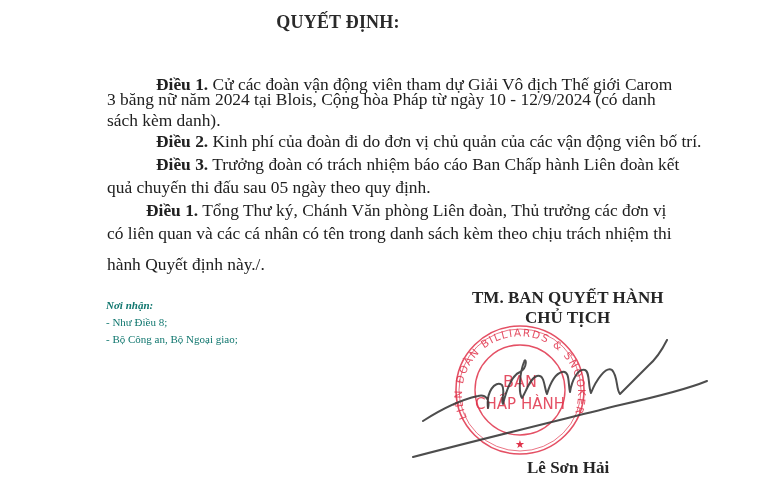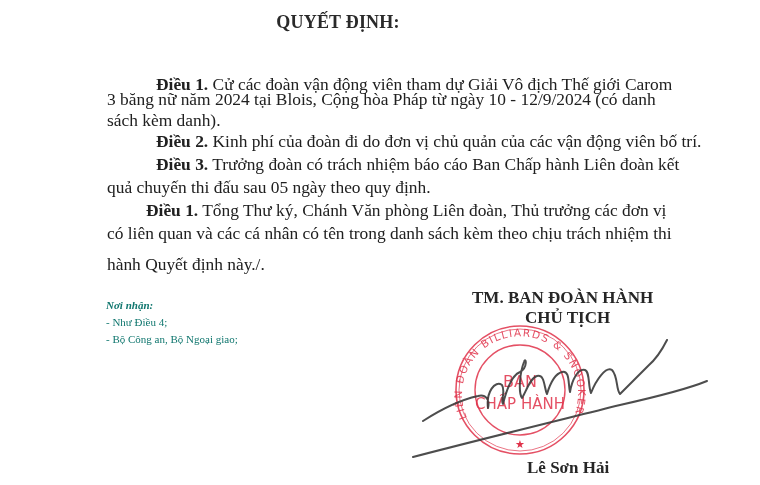--- a/index.html
+++ b/index.html
@@ -46,21 +46,21 @@
 
 <div class="abs body-text" style="left:146px; top:200px;">
   <span class="b">Điều 1.</span>
   <span>Tổng Thư ký, Chánh Văn phòng Liên đoàn, Thủ trưởng các đơn vị</span>
 </div>
 <div class="abs body-text" style="left:107px; top:223px;">có liên quan và các cá nhân có tên trong danh sách kèm theo chịu trách nhiệm thi</div>
 <div class="abs body-text" style="left:107px; top:254px;">hành Quyết định này./.</div>
 
 <div class="abs recipients" style="left:106px; top:297px;">
   <div class="head">Nơi nhận:</div>
-  <div>- Như Điều 4;</div>
+  <div>- Như Điều 8;</div>
   <div>- Bộ Công an, Bộ Ngoại giao;</div>
 </div>
 
 <svg class="overlay" width="760" height="485">
   <defs>
     <path id="sealArc" d="M 468 420 A 58 58 0 1 1 572 420"></path>
   </defs>
   <g fill="none" stroke="#e0324a" opacity="0.85">
     <circle cx="520" cy="390" r="64" stroke-width="1.6"></circle>
     <circle cx="520" cy="390" r="61" stroke-width="0.8"></circle>
@@ -73,21 +73,21 @@
       <tspan>BILLIARDS &amp; SNOOKER</tspan>
       <tspan> </tspan>
       <tspan>VIỆT NAM</tspan>
     </textPath>
   </text>
   <text x="520" y="387" text-anchor="middle" font-family="DejaVu Sans, sans-serif" font-size="16" fill="#e0324a" opacity="0.85">BAN</text>
   <text x="520" y="409" text-anchor="middle" font-family="DejaVu Sans, sans-serif" font-size="15" fill="#e0324a" opacity="0.85">CHẤP HÀNH</text>
   <text x="520" y="448" text-anchor="middle" font-family="DejaVu Sans, sans-serif" font-size="11" fill="#e0324a">★</text>
 </svg>
 
-<div class="abs sig-block" style="left:472px; top:288px;">TM. BAN ĐOÀN HÀNH</div>
+<div class="abs sig-block" style="left:472px; top:288px;">TM. BAN QUYẾT HÀNH</div>
 <div class="abs sig-block" style="left:525px; top:308px;">CHỦ TỊCH</div>
 <div class="abs sig-block" style="left:527px; top:458px;">Lê Sơn Hải</div>
 
 <svg class="overlay" width="760" height="485">
   <g fill="none" stroke="#3a3a3a" stroke-width="2" stroke-linecap="round" stroke-linejoin="round" opacity="0.9">
     <path d="M 423 421 C 440 410, 460 400, 478 396 C 486 394, 490 400, 488 408 C 486 392, 495 380, 502 385 C 506 392, 500 402, 503 404 C 506 392, 512 375, 520 372 C 528 368, 526 356, 524 362 C 520 372, 518 392, 522 398 C 526 392, 530 378, 537 376 C 545 374, 544 388, 547 394 C 550 384, 554 374, 562 372 C 570 370, 568 384, 570 392 C 572 380, 578 368, 585 370 C 590 372, 588 386, 591 393 C 596 380, 606 366, 612 370 C 618 376, 616 390, 620 394 C 630 384, 642 372, 648 366 C 655 360, 660 354, 667 340"></path>
     <path d="M 413 457 C 470 442, 560 420, 620 405 C 660 396, 690 388, 707 381"></path>
   </g>
 </svg>
 

